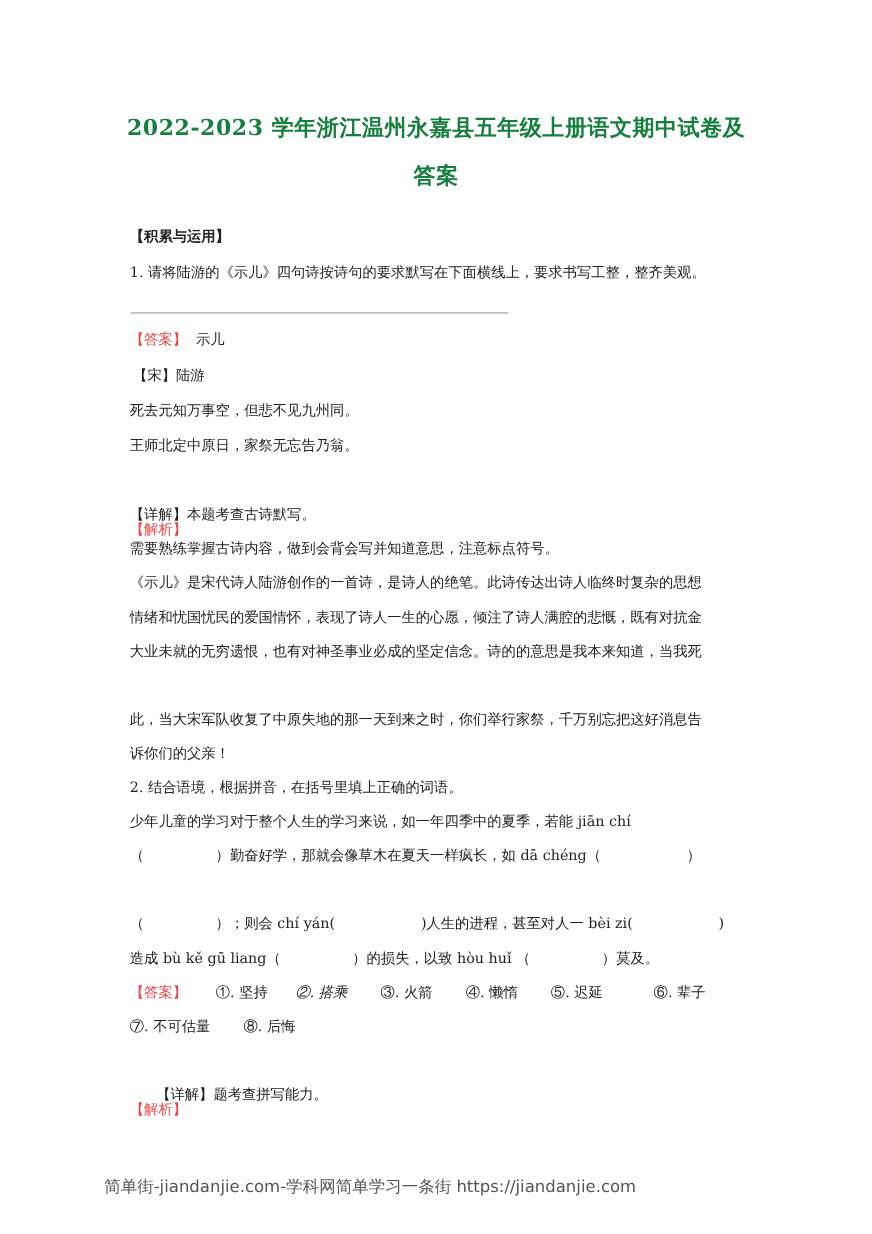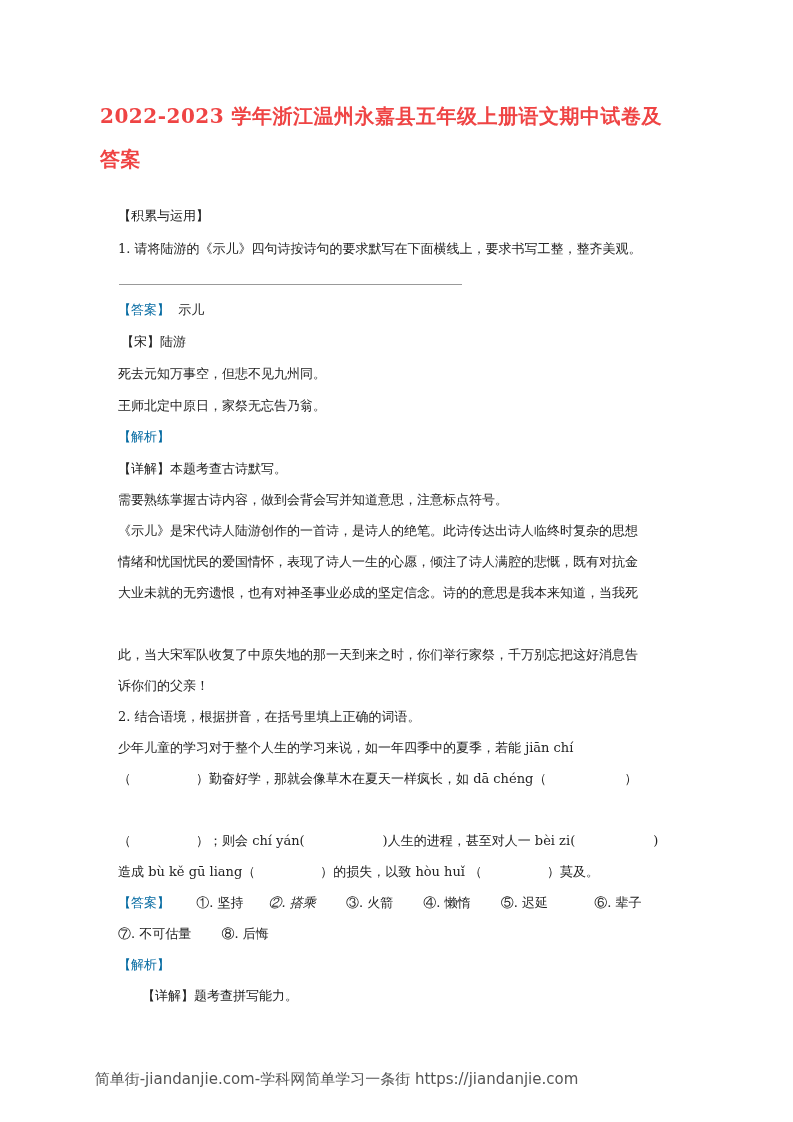--- a/index.html
+++ b/index.html
@@ -1,23 +1,23 @@
 <!DOCTYPE html>
 <html><head>
 <meta charset="utf-8">
 <style>
   html, body { margin: 0; padding: 0; background: #ffffff; }
   body { width: 793px; height: 1122px; position: relative; overflow: hidden;
          font-family: "DejaVu Serif", "Liberation Serif", serif; color: #222; }
   .page { position: absolute; left: 0; top: 0; width: 793px; height: 1122px; }
-  .title { position: absolute; left: 100px; width: 593px; text-align: left;
-           font-weight: bold; font-size: 20px; color: #ef4444; letter-spacing: 0.5px; }
+  .title { position: absolute; left: 100px; width: 593px; text-align: center;
+           font-weight: bold; font-size: 20px; color: #15803d; letter-spacing: 0.5px; }
   .line { position: absolute; left: 118px; font-size: 13px; line-height: 18px; white-space: nowrap; }
-  .blue { color: #0369a1; }
-  .bold { font-weight: normal; text-align: center; }
+  .blue { color: #ef4444; margin-top: 45px; }
+  .bold { font-weight: bold; text-align: center; }
   .rule { position: absolute; left: 119px; top: 284px; width: 343px; height: 1px; background: #999; }
   .footer { position: absolute; left: 0; width: 673px; top: 1070px; text-align: center;
             font-family: "DejaVu Sans", "Liberation Sans", sans-serif; font-size: 15px; color: #555; }
 </style>
 </head>
 <body>
 
 <div class="page">
 
   <div class="title" style="top:103px;">2022-2023 学年浙江温州永嘉县五年级上册语文期中试卷及</div>

